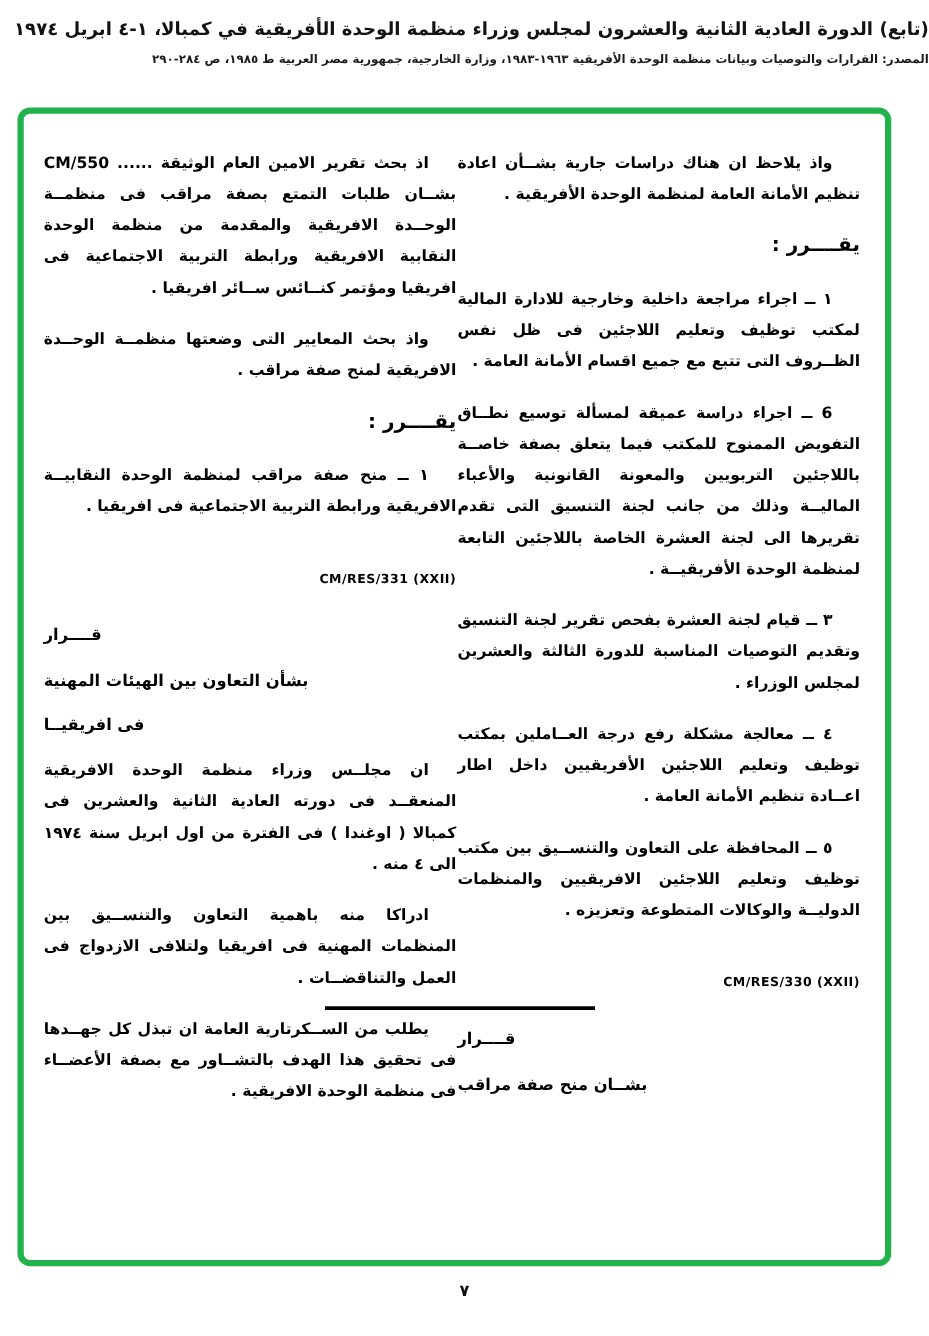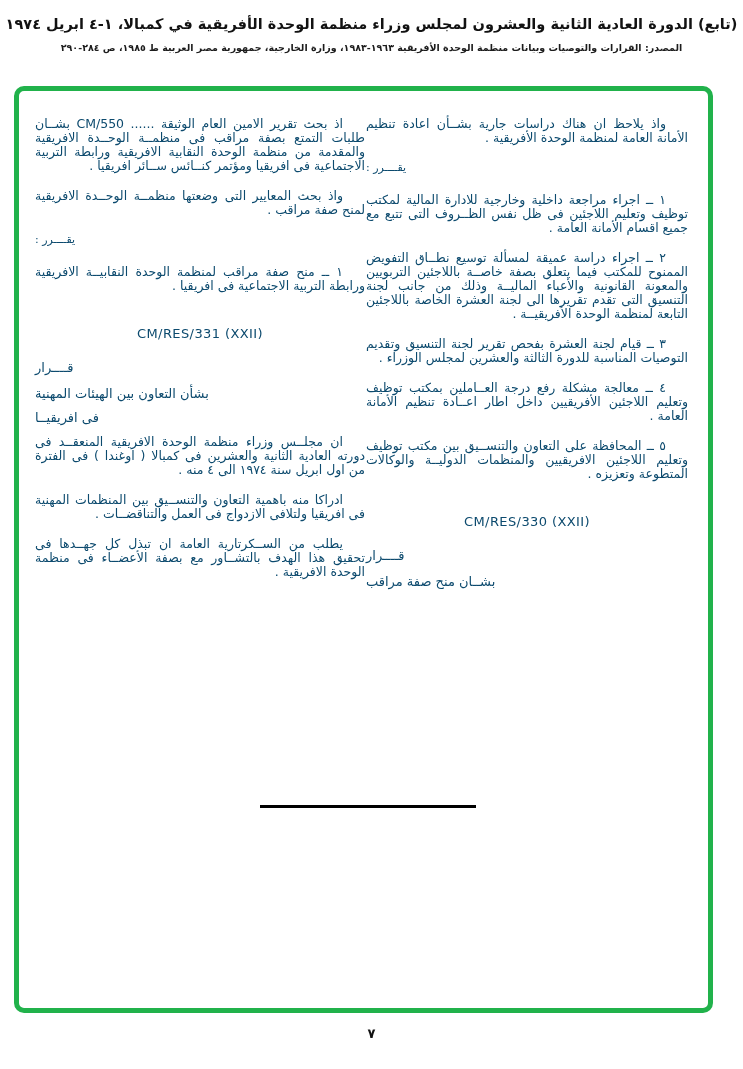--- a/index.html
+++ b/index.html
@@ -16,21 +16,21 @@
     overflow: hidden;
   }
 
   
   .header {
     position: absolute;
     top: 16px;
     left: 0;
     width: 100%;
     direction: rtl;
-    text-align: center;
+    text-align: right;
   }
   .header-title {
     font-size: 14.5px;
     font-weight: bold;
     letter-spacing: 0.2px;
   }
   .header-source {
     margin-top: 10px;
     font-size: 9.5px;
     font-weight: bold;
@@ -48,42 +48,42 @@
     border-radius: 10px;
     background: #ffffff;
   }
 
   
   .col {
     position: absolute;
     top: 26px;
     direction: rtl;
     font-size: 12.5px;
-    font-weight: normal;
-    line-height: 14px;
+    font-weight: bold;
+    line-height: 25px;
     text-align: justify;
-    color: #0c4a6e;
+    color: #000000;
   }
   .col-right { right: 20px; width: 322px; }
   .col-left  { left: 16px;  width: 330px; }
 
   .para {
     margin: 0 0 16px 0;
     text-indent: 22px;
   }
   .decide-heading {
     margin: 6px 0 18px 0;
-    font-size: 11px;
+    font-size: 16px;
     text-indent: 0;
-    text-align: left;
+    text-align: right;
   }
   .ref-code {
     direction: ltr;
-    text-align: center;
-    font-size: 13px;
+    text-align: right;
+    font-size: 10px;
     letter-spacing: 0.4px;
     margin: 34px 0 20px 0;
     text-indent: 0;
   }
   .center-line {
     text-align: left;
     text-indent: 0;
     margin: 0 0 10px 0;
     font-size: 13px;
   }
@@ -119,21 +119,21 @@
   <div class="header-title">(تابع) الدورة العادية الثانية والعشرون لمجلس وزراء منظمة الوحدة الأفريقية في كمبالا، ١-٤ ابريل ١٩٧٤</div>
   <div class="header-source">المصدر: القرارات والتوصيات وبيانات منظمة الوحدة الأفريقية ١٩٦٣-١٩٨٣، وزارة الخارجية، جمهورية مصر العربية ط ١٩٨٥، ص ٢٨٤-٢٩٠</div>
 </div>
 
 <div class="frame">
 
   <div class="col col-right">
     <p class="para">واذ يلاحظ ان هناك دراسات جارية بشــأن اعادة تنظيم الأمانة العامة لمنظمة الوحدة الأفريقية .</p>
     <p class="decide-heading">يقــــرر :</p>
     <p class="para">١ ــ اجراء مراجعة داخلية وخارجية للادارة المالية لمكتب توظيف وتعليم اللاجئين فى ظل نفس الظــروف التى تتبع مع جميع اقسام الأمانة العامة .</p>
-    <p class="para">٢ ــ اجراء دراسة عميقة لمسألة توسيع نطــاق التفويض الممنوح للمكتب فيما يتعلق بصفة خاصــة باللاجئين التربويين والمعونة القانونية والأعباء الماليــة وذلك من جانب لجنة التنسيق التى تقدم تقريرها الى لجنة العشرة الخاصة باللاجئين التابعة لمنظمة الوحدة الأفريقيــة .</p>
+    <p class="para">6 ــ اجراء دراسة عميقة لمسألة توسيع نطــاق التفويض الممنوح للمكتب فيما يتعلق بصفة خاصــة باللاجئين التربويين والمعونة القانونية والأعباء الماليــة وذلك من جانب لجنة التنسيق التى تقدم تقريرها الى لجنة العشرة الخاصة باللاجئين التابعة لمنظمة الوحدة الأفريقيــة .</p>
     <p class="para">٣ ــ قيام لجنة العشرة بفحص تقرير لجنة التنسيق وتقديم التوصيات المناسبة للدورة الثالثة والعشرين لمجلس الوزراء .</p>
     <p class="para">٤ ــ معالجة مشكلة رفع درجة العــاملين بمكتب توظيف وتعليم اللاجئين الأفريقيين داخل اطار اعــادة تنظيم الأمانة العامة .</p>
     <p class="para">٥ ــ المحافظة على التعاون والتنســيق بين مكتب توظيف وتعليم اللاجئين الافريقيين والمنظمات الدوليــة والوكالات المتطوعة وتعزيزه .</p>
     <p class="ref-code">CM/RES/330 (XXII)</p>
     <p class="center-line center-title">قــــرار</p>
     <p class="center-line">بشــان منح صفة مراقب</p>
   </div>
 
   <div class="col col-left">
     <p class="para">اذ بحث تقرير الامين العام الوثيقة ...... CM/550 بشــان طلبات التمتع بصفة مراقب فى منظمــة الوحــدة الافريقية والمقدمة من منظمة الوحدة النقابية الافريقية ورابطة التربية الاجتماعية فى افريقيا ومؤتمر كنــائس ســائر افريقيا .</p>

